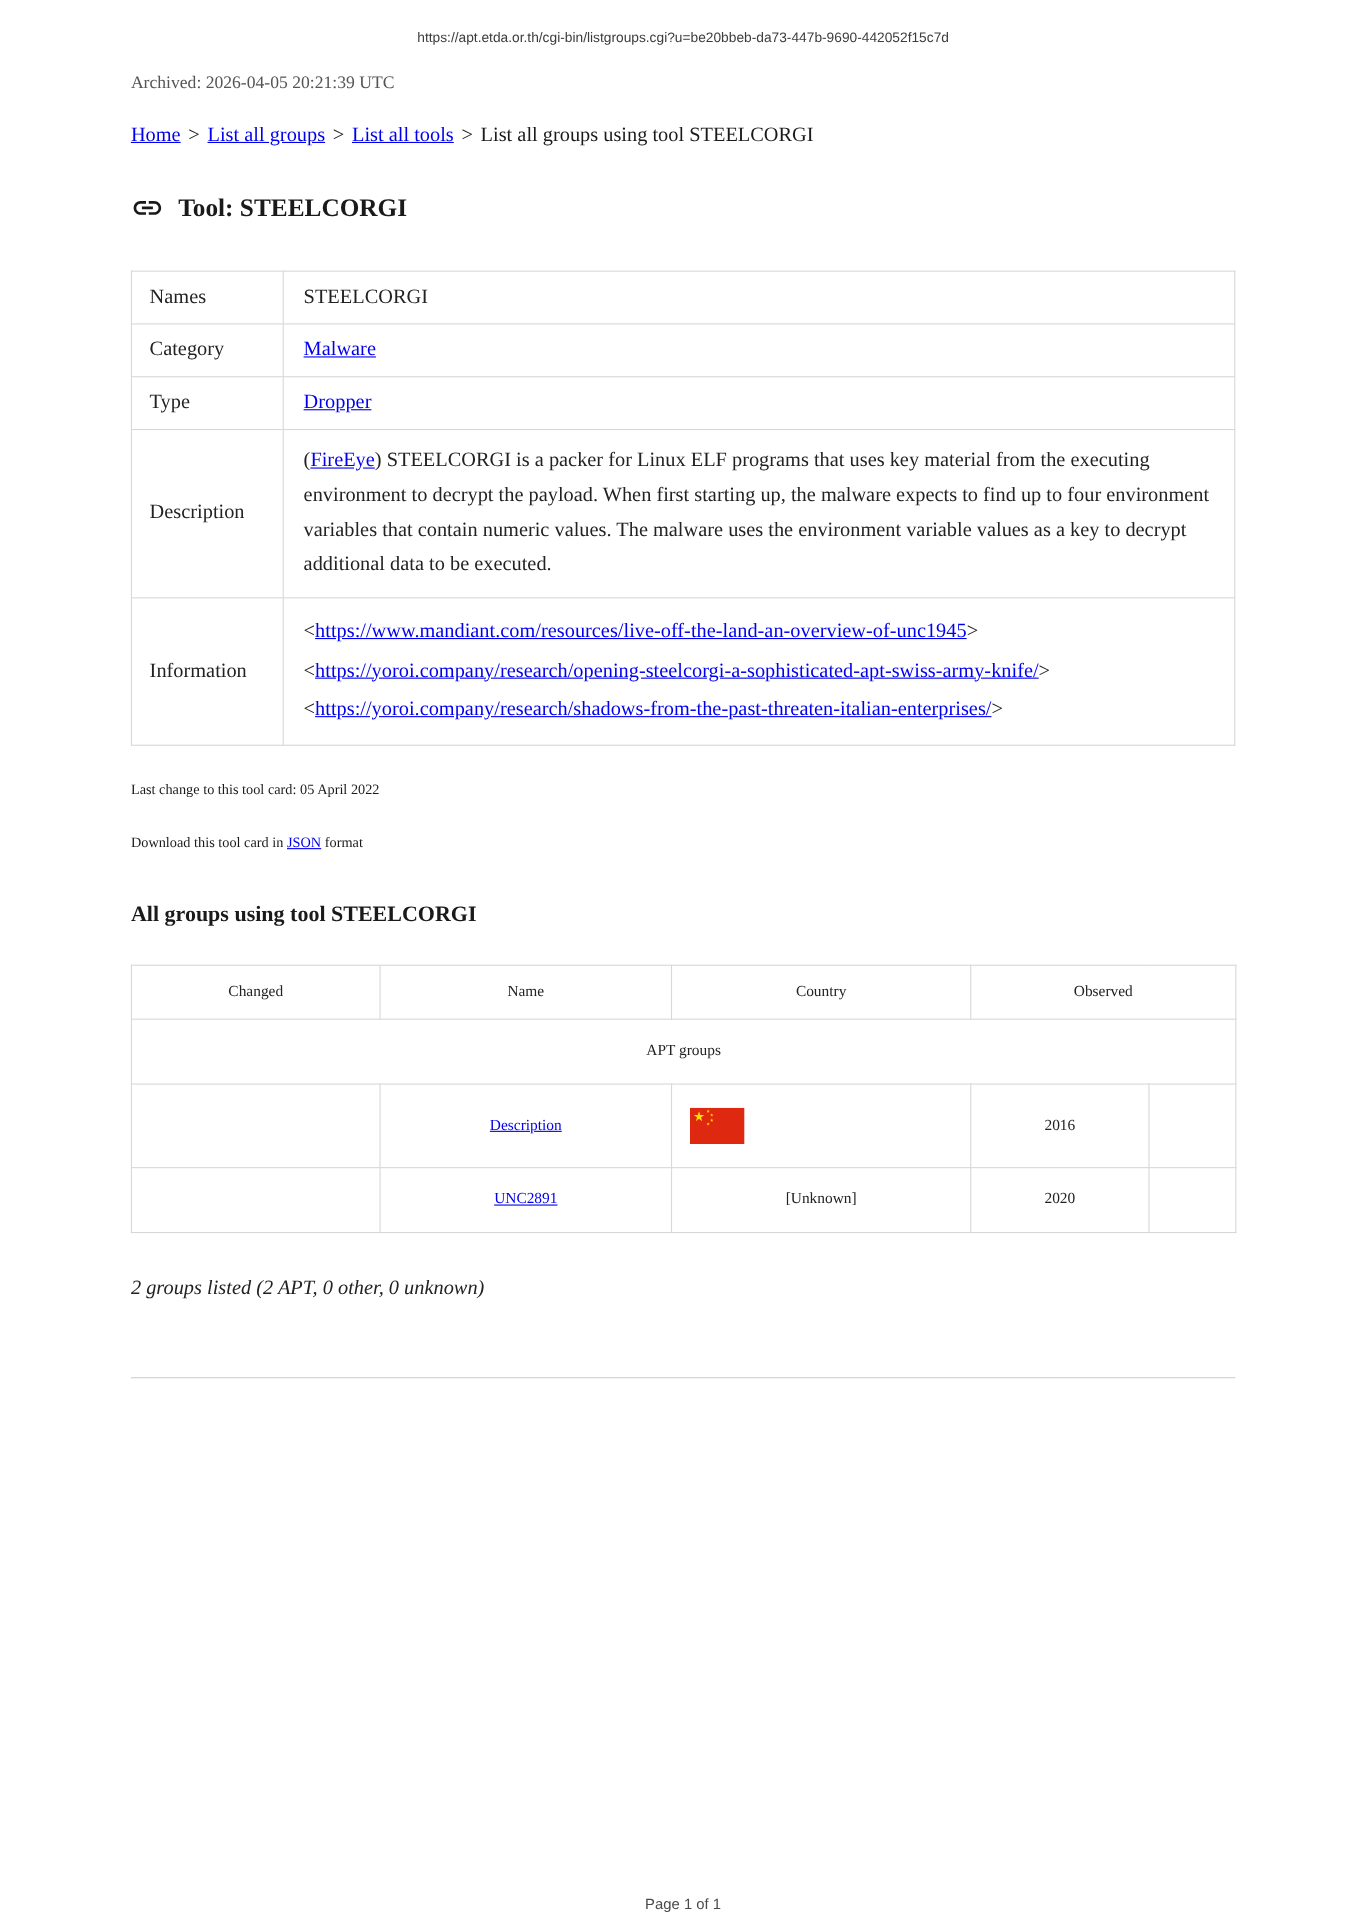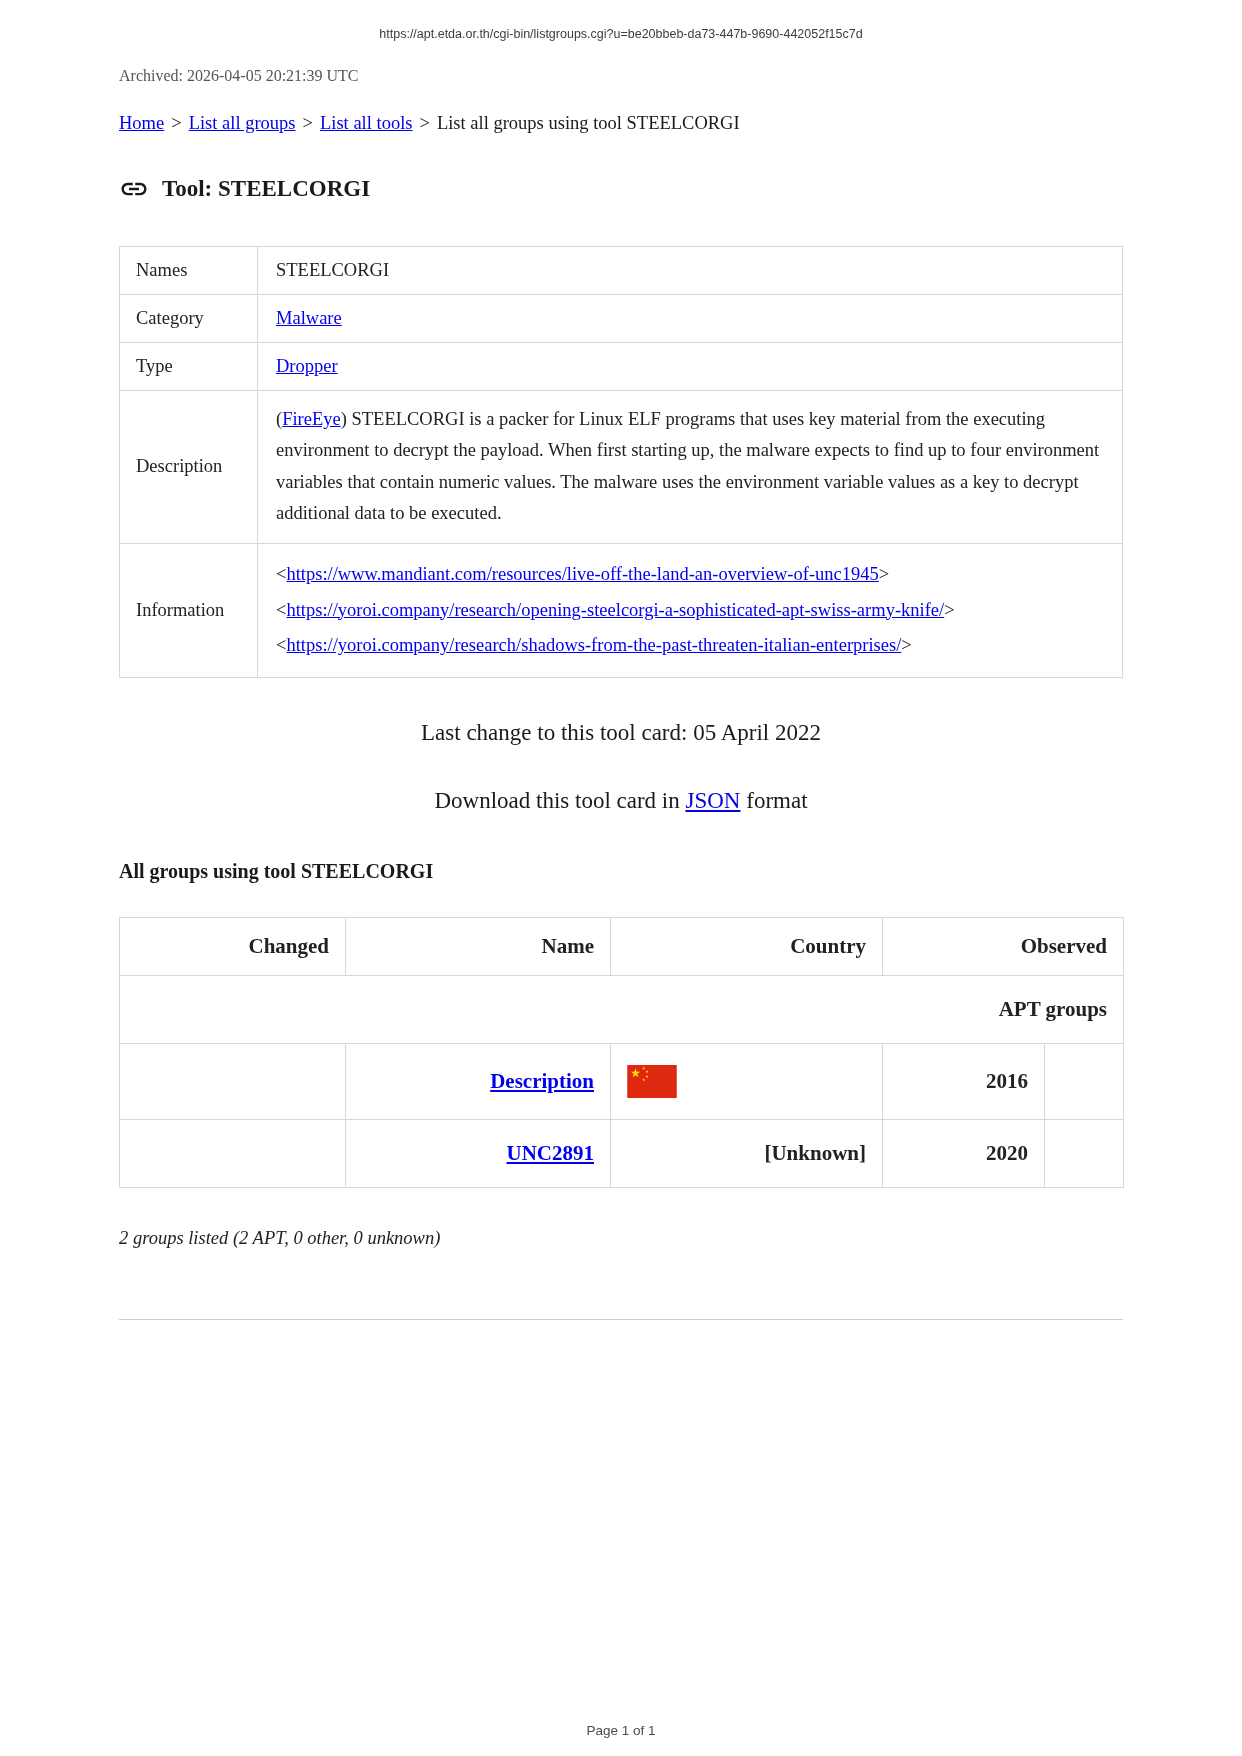--- a/index.html
+++ b/index.html
@@ -47,28 +47,28 @@
     font-size:18.5px;
     padding:13px 18px;
     vertical-align:middle;
     color:#222;
   }
   table.card td.lbl{padding-left:16px;}
   col.label-col{width:138px;}
   .desc{line-height:1.7;}
   .info-line{padding:4px 0;line-height:1.5;}
   .bracket{color:#222;}
-  .meta-line{margin-top:42px;font-size:23px;text-align:center;}
+  .meta-line{margin-top:32px;font-size:13px;}
   h3.groups-heading{margin:46px 0 0 0;font-size:20px;font-weight:bold;}
   table.groups{margin-top:34px;table-layout:fixed;}
   table.groups th, table.groups td{
     border:1px solid var(--border);
-    font-size:21px;
-    font-weight:bold;
-    text-align:right;
+    font-size:14px;
+    font-weight:normal;
+    text-align:center;
     vertical-align:middle;
     color:#222;
   }
   table.groups th{padding:16px 16px;}
   table.groups td{padding:21px 16px;}
   td.section-cell{font-size:24px;font-weight:bold;padding:36px 16px 38px 16px;}
   .flag-wrap svg{display:block;width:50px;height:33px;}
   .summary{margin-top:40px;font-style:italic;font-size:18.5px;color:#222;}
   hr.sep{margin:70px 0 0 0;border:none;border-top:1px solid #cfcfcf;}
   .source{margin-top:30px;font-size:15.5px;color:#6f6f6f;}

